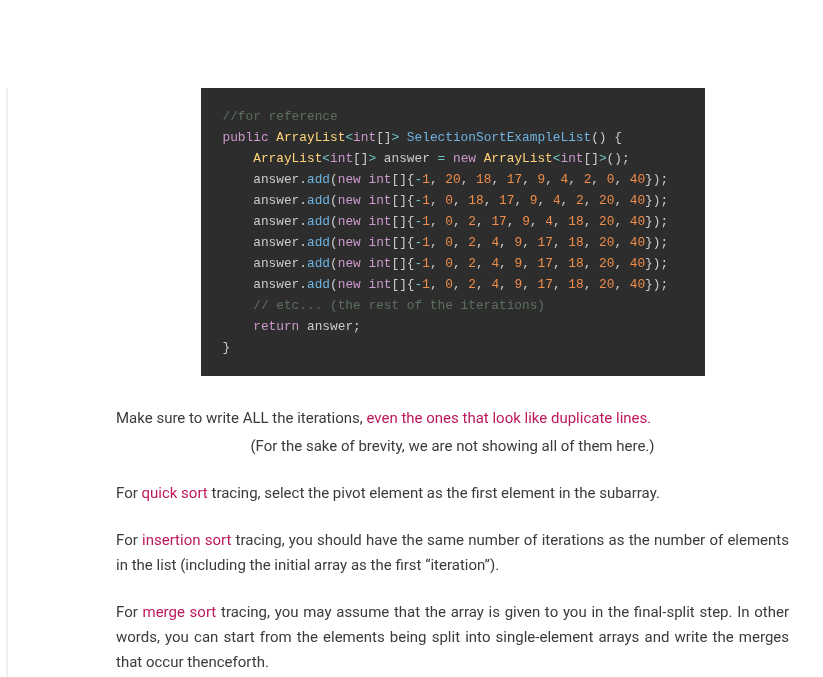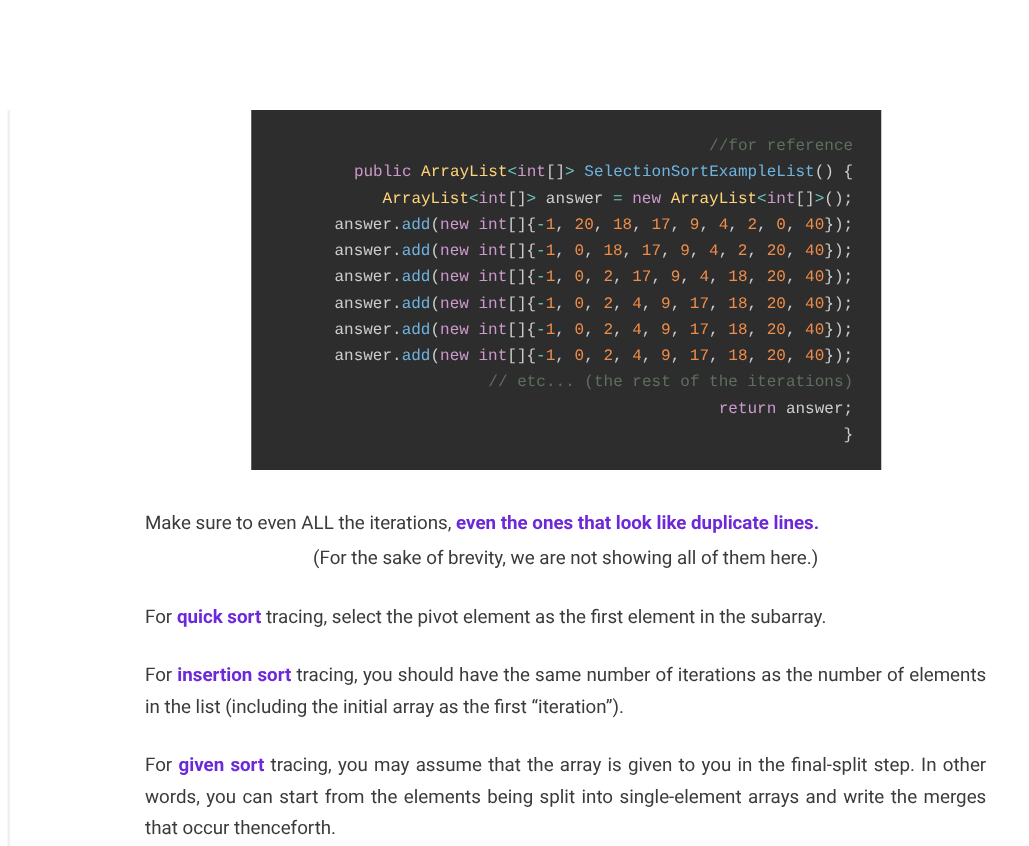--- a/index.html
+++ b/index.html
@@ -20,21 +20,20 @@
     background: #2d2d2d;
     color: #cccccc;
     font-family: Consolas, "Courier New", monospace;
     font-size: 12.8px;
     line-height: 21px;
     padding: 18px 22px 18px 22px;
     margin: 88px auto 30px auto;
     width: 504px;
     white-space: pre;
     overflow: hidden;
-    text-align: right;
   }
   .c-comment { color: #5d6f5d; }
   .c-keyword { color: #cc99cc; }
   .c-type    { color: #ffd479; }
   .c-func    { color: #6fb3e0; }
   .c-new     { color: #cc99cc; }
   .c-num     { color: #f08d49; }
   .c-punc    { color: #cccccc; }
   .c-op      { color: #6cc7c3; }
   .c-plain   { color: #cccccc; }
@@ -46,50 +45,50 @@
     text-align: justify;
   }
   .para.first { margin-top: 6px; }
   .subnote {
     display: block;
     font-size: 15px;
     color: #3b3b3b;
     margin-top: 3px;
     text-align: center;
   }
-  strong { font-weight: 700; color: #6d28d9; }
+  strong { font-weight: 400; color: #be185d; }
 </style>
 </head>
 <body>
 
 <div class="wrap">
 
   <div class="code-block"><span class="c-comment">//for reference</span>
 <span class="c-keyword">public</span> <span class="c-type">ArrayList</span><span class="c-op">&lt;</span><span class="c-keyword">int</span><span class="c-punc">[]</span><span class="c-op">&gt;</span> <span class="c-func">SelectionSortExampleList</span><span class="c-punc">() {</span>
     <span class="c-type">ArrayList</span><span class="c-op">&lt;</span><span class="c-keyword">int</span><span class="c-punc">[]</span><span class="c-op">&gt;</span> <span class="c-plain">answer</span> <span class="c-op">=</span> <span class="c-new">new</span> <span class="c-type">ArrayList</span><span class="c-op">&lt;</span><span class="c-keyword">int</span><span class="c-punc">[]</span><span class="c-op">&gt;</span><span class="c-punc">();</span>
 <span>    answer<span class="c-punc">.</span><span class="c-func">add</span><span class="c-punc">(</span><span class="c-new">new</span> <span class="c-keyword">int</span><span class="c-punc">[]{</span><span class="c-op">-</span><span class="c-num">1</span><span class="c-punc">,</span> <span class="c-num">20</span><span class="c-punc">,</span> <span class="c-num">18</span><span class="c-punc">,</span> <span class="c-num">17</span><span class="c-punc">,</span> <span class="c-num">9</span><span class="c-punc">,</span> <span class="c-num">4</span><span class="c-punc">,</span> <span class="c-num">2</span><span class="c-punc">,</span> <span class="c-num">0</span><span class="c-punc">,</span> <span class="c-num">40</span><span class="c-punc">});</span></span>
 <span>    answer<span class="c-punc">.</span><span class="c-func">add</span><span class="c-punc">(</span><span class="c-new">new</span> <span class="c-keyword">int</span><span class="c-punc">[]{</span><span class="c-op">-</span><span class="c-num">1</span><span class="c-punc">,</span> <span class="c-num">0</span><span class="c-punc">,</span> <span class="c-num">18</span><span class="c-punc">,</span> <span class="c-num">17</span><span class="c-punc">,</span> <span class="c-num">9</span><span class="c-punc">,</span> <span class="c-num">4</span><span class="c-punc">,</span> <span class="c-num">2</span><span class="c-punc">,</span> <span class="c-num">20</span><span class="c-punc">,</span> <span class="c-num">40</span><span class="c-punc">});</span></span>
 <span>    answer<span class="c-punc">.</span><span class="c-func">add</span><span class="c-punc">(</span><span class="c-new">new</span> <span class="c-keyword">int</span><span class="c-punc">[]{</span><span class="c-op">-</span><span class="c-num">1</span><span class="c-punc">,</span> <span class="c-num">0</span><span class="c-punc">,</span> <span class="c-num">2</span><span class="c-punc">,</span> <span class="c-num">17</span><span class="c-punc">,</span> <span class="c-num">9</span><span class="c-punc">,</span> <span class="c-num">4</span><span class="c-punc">,</span> <span class="c-num">18</span><span class="c-punc">,</span> <span class="c-num">20</span><span class="c-punc">,</span> <span class="c-num">40</span><span class="c-punc">});</span></span>
 <span>    answer<span class="c-punc">.</span><span class="c-func">add</span><span class="c-punc">(</span><span class="c-new">new</span> <span class="c-keyword">int</span><span class="c-punc">[]{</span><span class="c-op">-</span><span class="c-num">1</span><span class="c-punc">,</span> <span class="c-num">0</span><span class="c-punc">,</span> <span class="c-num">2</span><span class="c-punc">,</span> <span class="c-num">4</span><span class="c-punc">,</span> <span class="c-num">9</span><span class="c-punc">,</span> <span class="c-num">17</span><span class="c-punc">,</span> <span class="c-num">18</span><span class="c-punc">,</span> <span class="c-num">20</span><span class="c-punc">,</span> <span class="c-num">40</span><span class="c-punc">});</span></span>
 <span>    answer<span class="c-punc">.</span><span class="c-func">add</span><span class="c-punc">(</span><span class="c-new">new</span> <span class="c-keyword">int</span><span class="c-punc">[]{</span><span class="c-op">-</span><span class="c-num">1</span><span class="c-punc">,</span> <span class="c-num">0</span><span class="c-punc">,</span> <span class="c-num">2</span><span class="c-punc">,</span> <span class="c-num">4</span><span class="c-punc">,</span> <span class="c-num">9</span><span class="c-punc">,</span> <span class="c-num">17</span><span class="c-punc">,</span> <span class="c-num">18</span><span class="c-punc">,</span> <span class="c-num">20</span><span class="c-punc">,</span> <span class="c-num">40</span><span class="c-punc">});</span></span>
 <span>    answer<span class="c-punc">.</span><span class="c-func">add</span><span class="c-punc">(</span><span class="c-new">new</span> <span class="c-keyword">int</span><span class="c-punc">[]{</span><span class="c-op">-</span><span class="c-num">1</span><span class="c-punc">,</span> <span class="c-num">0</span><span class="c-punc">,</span> <span class="c-num">2</span><span class="c-punc">,</span> <span class="c-num">4</span><span class="c-punc">,</span> <span class="c-num">9</span><span class="c-punc">,</span> <span class="c-num">17</span><span class="c-punc">,</span> <span class="c-num">18</span><span class="c-punc">,</span> <span class="c-num">20</span><span class="c-punc">,</span> <span class="c-num">40</span><span class="c-punc">});</span></span>
     <span class="c-comment">// etc... (the rest of the iterations)</span>
     <span class="c-keyword">return</span> <span class="c-plain">answer</span><span class="c-punc">;</span>
 <span class="c-punc">}</span></div>
 
   <p class="para first">
-    <span>Make sure to even ALL the iterations, </span><strong>even the ones that look like duplicate lines.</strong>
+    <span>Make sure to write ALL the iterations, </span><strong>even the ones that look like duplicate lines.</strong>
     <span class="subnote">(For the sake of brevity, we are not showing all of them here.)</span>
   </p>
 
   <p class="para">
     <span>For </span><strong>quick sort</strong><span> tracing, select the pivot element as the first element in the subarray.</span>
   </p>
 
   <p class="para">
     <span>For </span><strong>insertion sort</strong><span> tracing, you should have the same number of iterations as the number of elements in the list (including the initial array as the first “iteration”).</span>
   </p>
 
   <p class="para">
-    <span>For </span><strong>given sort</strong><span> tracing, you may assume that the array is given to you in the final-split step. In other words, you can start from the elements being split into single-element arrays and write the merges that occur thenceforth.</span>
+    <span>For </span><strong>merge sort</strong><span> tracing, you may assume that the array is given to you in the final-split step. In other words, you can start from the elements being split into single-element arrays and write the merges that occur thenceforth.</span>
   </p>
 
 </div>
 
 </body></html>

